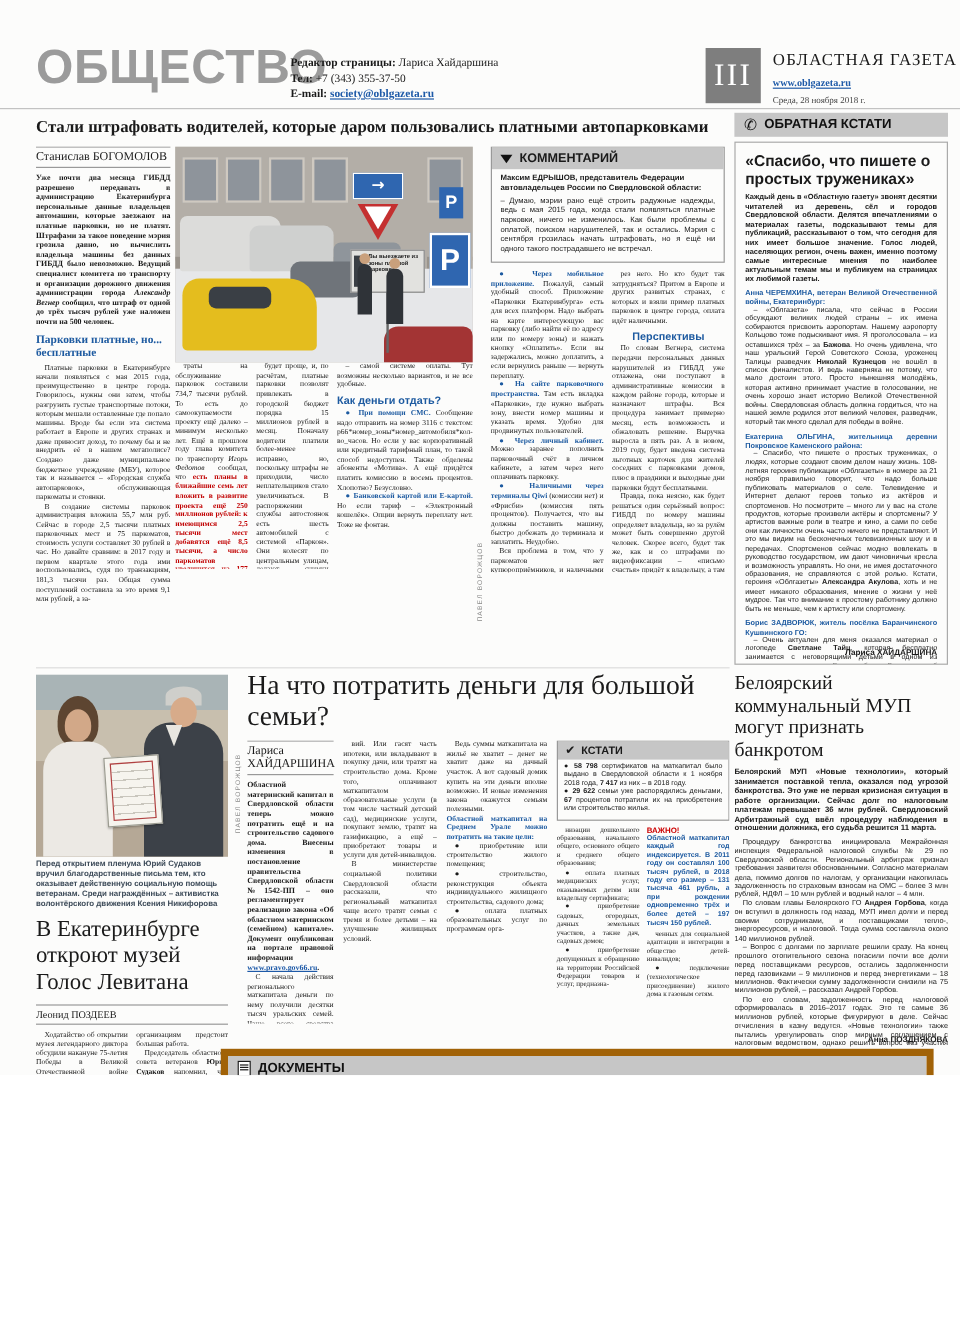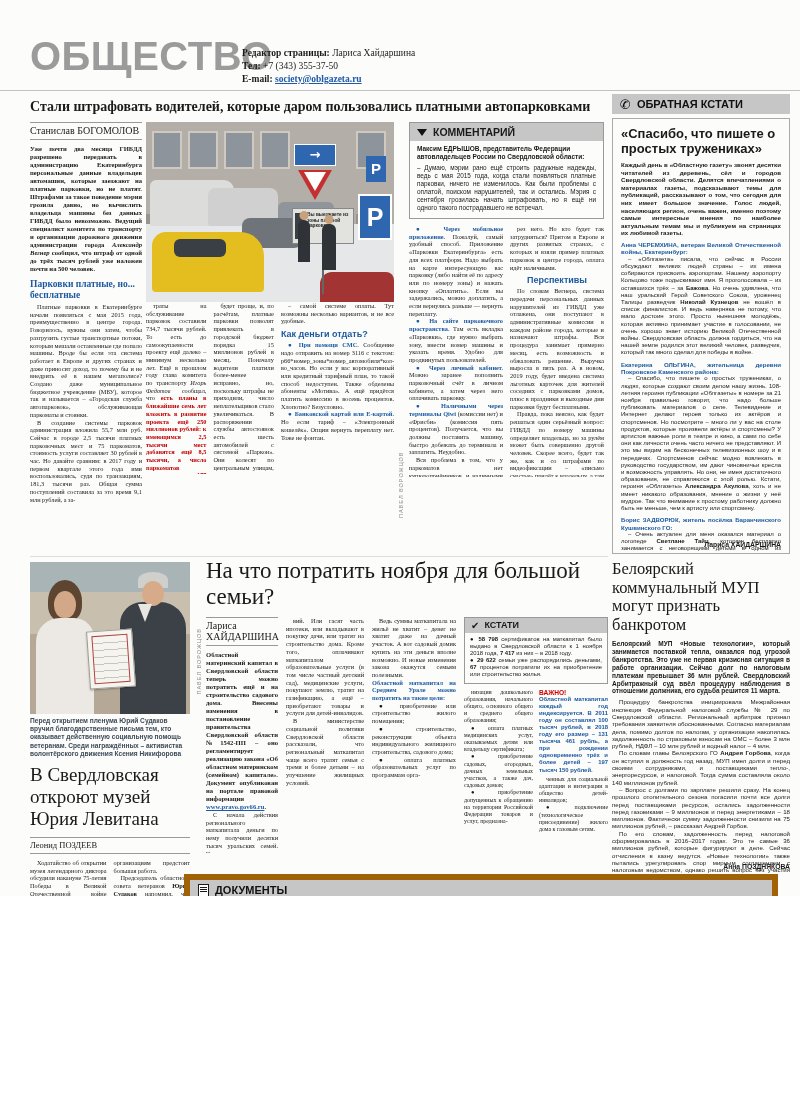--- a/index.html
+++ b/index.html
@@ -181,20 +181,28 @@
 <body>
 
 <div class="page">
 
   <div class="section-title">ОБЩЕСТВО</div>
   <div class="editor-info">
     <div><span class="ei-b">Редактор страницы:</span> <span>Лариса Хайдаршина</span></div>
     <div><span class="ei-b">Тел:</span> <span>+7 (343) 355-37-50</span></div>
     <div><span class="ei-b">E-mail:</span> <span class="lnk">society@oblgazeta.ru</span></div>
   </div>
+  <div class="brand">
+    <div class="page-num">III</div>
+    <div class="brand-text">
+      <div class="brand-name">ОБЛАСТНАЯ ГАЗЕТА</div>
+      <span class="lnk brand-url">www.oblgazeta.ru</span>
+      <div class="brand-date">Среда, 28 ноября 2018 г.</div>
+    </div>
+  </div>
   <div class="head-rule"></div>
   <div class="mid-rule"></div>
 
   <section class="lead-art">
     <div class="dek">Стали штрафовать водителей, которые даром пользовались платными автопарковками</div>
     <div class="lead-cols">
       <div class="c1">
         <div class="byline">Станислав БОГОМОЛОВ</div>
         <p class="lead-p">Уже почти два месяца ГИБДД разрешено передавать в администрацию Екатеринбурга персональные данные владельцев автомашин, которые заезжают на платные парковки, но не платят. Штрафами за такое поведение мэрия грозила давно, но вычислить владельца машины без данных ГИБДД было невозможно. Ведущий специалист комитета по транспорту и организации дорожного движения администрации города <i>Александр Вегнер</i> сообщил, что штраф от одной до трёх тысяч рублей уже наложен почти на 500 человек.</p>
         <div class="sub-blue">Парковки платные, но... бесплатные</div>
@@ -321,34 +329,34 @@
       <div class="p2-wface"></div>
       <div class="p2-mhair"></div>
       <div class="p2-man"></div>
       <div class="p2-mface"></div>
       <div class="p2-shirt"></div>
       <div class="p2-cert">
           <div class="p2-cert-in"></div>
         </div>
     </div>
     <p class="cap2">Перед открытием пленума Юрий Судаков вручил благодарственные письма тем, кто оказывает действенную социальную помощь ветеранам. Среди награждённых – активистка волонтёрского движения Ксения Никифорова</p>
-    <h2 class="lev-title">В Свердловская откроют музей Юрия Левитана</h2>
+    <h2 class="lev-title">В Екатеринбурге откроют музей Голос Левитана</h2>
     <div class="byline2">Леонид ПОЗДЕЕВ</div>
     <div class="lev-cols">
         <p class="bp">Ходатайство об открытии музея легендарного диктора обсудили накануне 75-летия Победы в Великой Отечественной войне участники пленума Свердловской областной общественной организации ветеранов войны, труда, боевых действий, государственной службы и пенсионеров, прошедшего 27 ноября в резиденции губернатора.</p>
         <p class="bp">От имени главы региона участников заседания приветствовал вице-губернатор <b>Валерий Чайников</b>. Речь на пленуме шла о подготовке к юбилейной дате – в мае 2020 года 75-летие Победы отметит вся страна, и свердловским ветеранским организациям предстоит большая работа.</p>
         <p class="bp">Председатель областного совета ветеранов <b>Юрий Судаков</b> напомнил, что именно из Свердловска в годы войны звучал голос Советского информбюро: диктор <b>Юрий Левитан</b> с 1943 года вёл отсюда свои знаменитые радиопередачи. Совет ветеранов предложил открыть в Екатеринбурге музей Юрия Левитана – в том самом здании, откуда шло вещание на всю страну.</p>
         <p class="bp">Ветераны уверены: музей станет ещё одним центром патриотического воспитания молодёжи, а его открытие – достойным подарком городу к юбилею Победы.</p>
       </div>
   </section>
 
   <section class="fam">
     <div class="vcredit2">ПАВЕЛ ВОРОЖЦОВ</div>
     <div class="fam-inner">
-      <h2 class="fam-title">На что потратить ноября для большой семьи?</h2>
+      <h2 class="fam-title">На что потратить деньги для большой семьи?</h2>
       <div class="fam-cols">
         <div class="f1">
           <div class="byline">Лариса ХАЙДАРШИНА</div>
           <p class="lead-p">Областной материнский капитал в Свердловской области теперь можно потратить ещё и на строительство садового дома. Внесены изменения в постановление правительства Свердловской области №1542-ПП – оно регламентирует реализацию закона «Об областном материнском (семейном) капитале». Документ опубликован на портале правовой информации <span class="lnk">www.pravo.gov66.ru</span>.</p>
           <div>
               <p class="bp">С начала действия регионального маткапитала деньги по нему получили десятки тысяч уральских семей. Чаще всего средства направляют на улучшение жилищных усло-</p>
             </div>
         </div>
         <div class="f2">
             <p class="bp">вий. Или гасят часть ипотеки, или вкладывают в покупку дачи, или тратят на строительство дома. Кроме того, оплачивают маткапиталом образовательные услуги (в том числе частный детский сад), медицинские услуги, покупают землю, тратят на газификацию, а ещё – приобретают товары и услуги для детей-инвалидов.</p>

